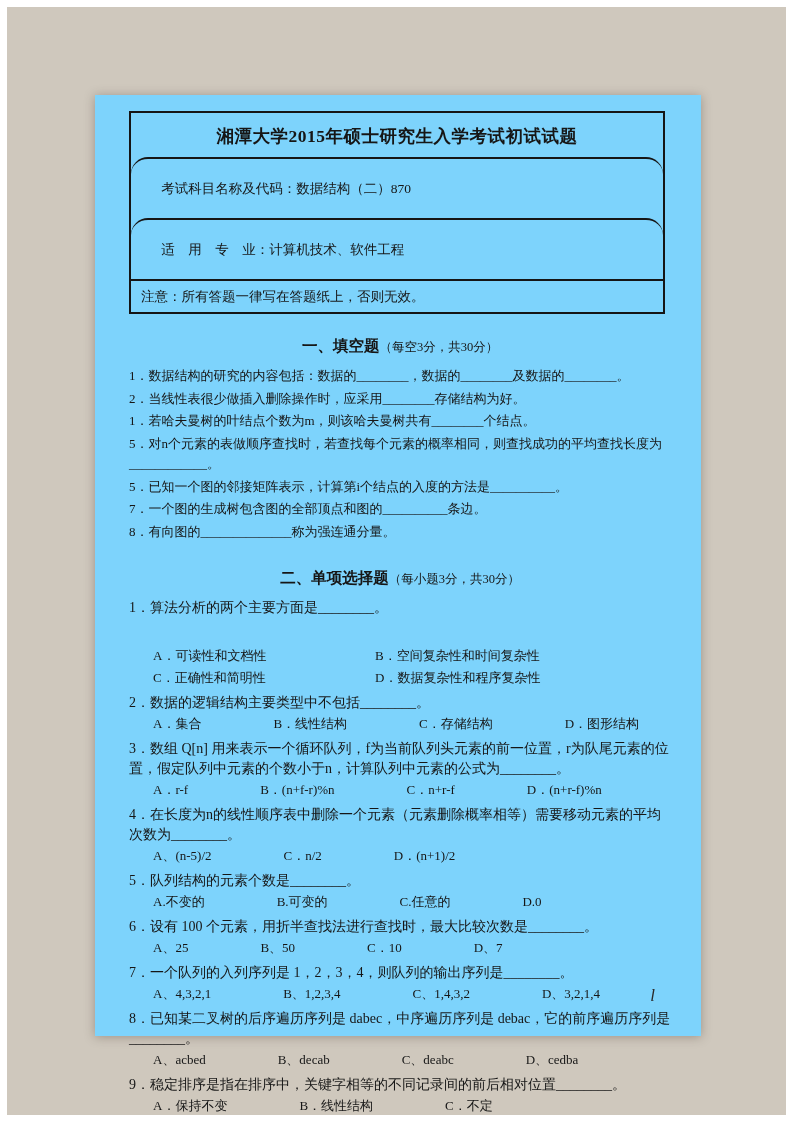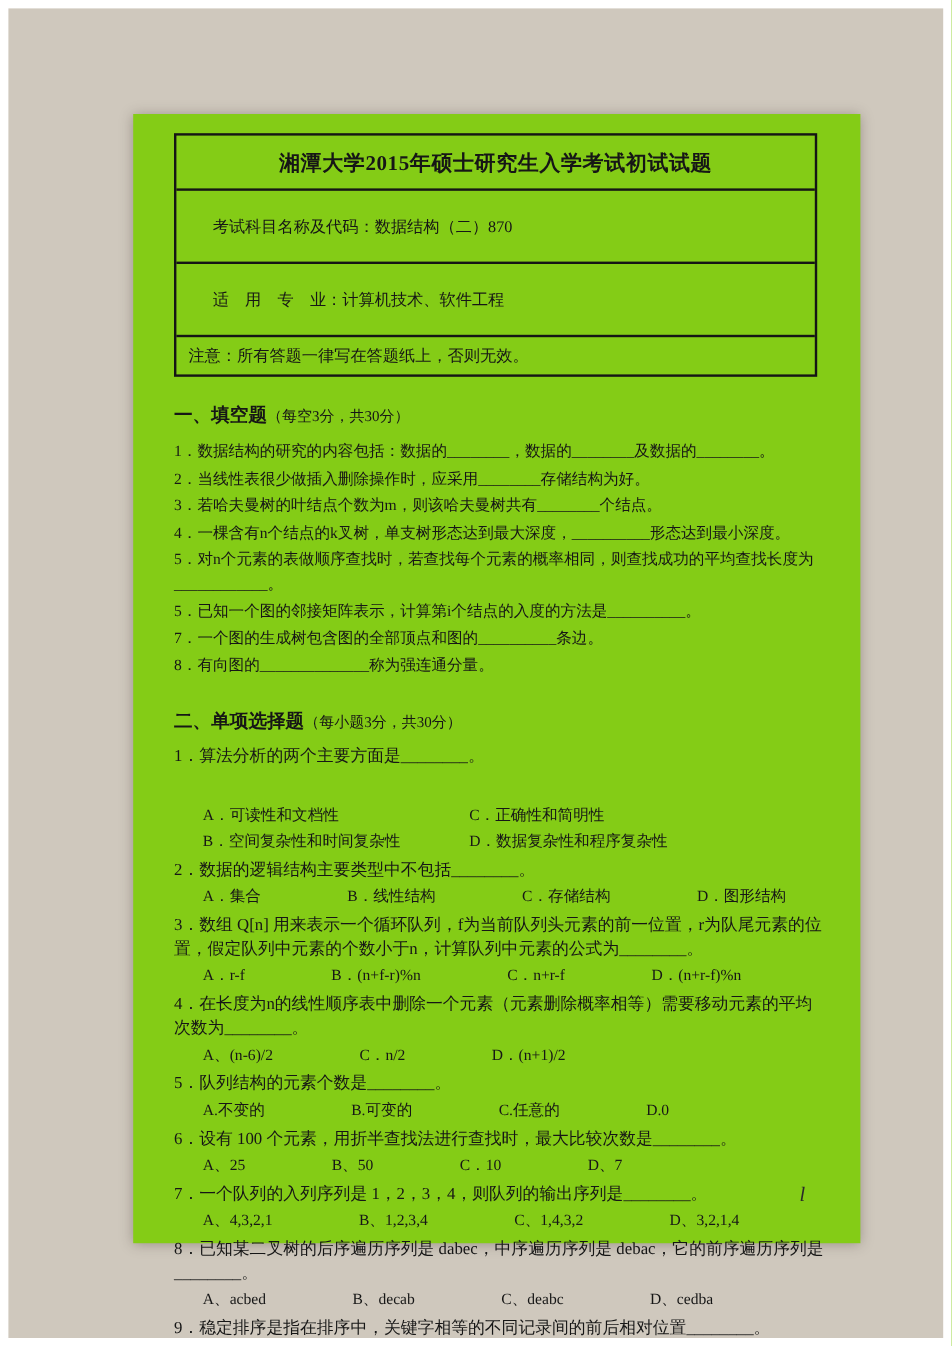--- a/index.html
+++ b/index.html
@@ -9,53 +9,55 @@
     font-family: "Liberation Serif", "DejaVu Serif", serif;
     color: #161616;
     position: relative;
     overflow: hidden;
   }
   .mat {
     position: absolute; left: 7px; top: 7px; right: 7px; bottom: 7px;
     background: #cfc8bd;
   }
   .paper {
-    position: absolute; left: 111px; top: 95px;
+    position: absolute; left: 95px; top: 95px;
     width: 606px; height: 941px;
-    background: #84cc16;
+    background: #7dd3fc;
     box-shadow: 0 1px 10px rgba(60,50,40,.35);
   }
   .header-box {
     margin: 16px 36px 0 34px;
     border: 2px solid #151515;
   }
   .exam-title {
     text-align: center;
     font-size: 17.5px;
     font-weight: bold;
     padding: 11px 4px 9px 4px;
     letter-spacing: 0.5px;
   }
   .hrow {
     border-top: 2px solid #151515;
     font-size: 13.5px;
     padding: 5px 10px 4px 10px;
     white-space: pre-wrap;
+    border-radius: 17px;
   }
   .hrow .hlabel { white-space: pre; }
   .notice-row {
     border-top: 2px solid #151515;
     font-size: 13.5px;
     padding: 7px 10px 6px 10px;
   }
   .content { padding: 14px 30px 0 34px; }
   .sec-heading {
     font-size: 15.5px;
     font-weight: bold;
     margin: 8px 0 9px 0;
+    text-align: center;
   }
   .sec-heading .sec-note {
     font-size: 12.5px;
     font-weight: normal;
   }
   .fill-item {
     font-size: 13px;
     line-height: 20.5px;
     margin-bottom: 2px;
   }
@@ -108,40 +110,39 @@
 
   <div class="content">
 
     <div class="sec-heading">
       <span>一、填空题</span><span class="sec-note">（每空3分，共30分）</span>
     </div>
 
     <div>
       <div class="fill-item">1．数据结构的研究的内容包括：数据的________，数据的________及数据的________。</div>
       <div class="fill-item">2．当线性表很少做插入删除操作时，应采用________存储结构为好。</div>
-      <div class="fill-item">3．若哈夫曼树的叶结点个数为m，则该哈夫曼树共有________个结点。</div>
-      <div class="fill-item">4．一棵含有n个结点的k叉树，单支树形态达到最大深度，__________形态达到最小深度。</div>
+      <div class="fill-item">1．若哈夫曼树的叶结点个数为m，则该哈夫曼树共有________个结点。</div>
       <div class="fill-item">5．对n个元素的表做顺序查找时，若查找每个元素的概率相同，则查找成功的平均查找长度为____________。</div>
       <div class="fill-item">5．已知一个图的邻接矩阵表示，计算第i个结点的入度的方法是__________。</div>
       <div class="fill-item">7．一个图的生成树包含图的全部顶点和图的__________条边。</div>
       <div class="fill-item">8．有向图的______________称为强连通分量。</div>
     </div>
 
     <div class="sec-heading sec2">
       <span>二、单项选择题</span><span class="sec-note">（每小题3分，共30分）</span>
     </div>
 
     <div>
 
       <div class="question">
         <div class="q-text">1．算法分析的两个主要方面是________。</div>
         <div class="options two-col">
           <span>A．可读性和文档性</span>
+          <span>B．空间复杂性和时间复杂性</span>
           <span>C．正确性和简明性</span>
-          <span>B．空间复杂性和时间复杂性</span>
           <span>D．数据复杂性和程序复杂性</span>
         </div>
       </div>
 
       <div class="question">
         <div class="q-text">2．数据的逻辑结构主要类型中不包括________。</div>
         <div class="options">
           <span>A．集合</span>
           <span>B．线性结构</span>
           <span>C．存储结构</span>
@@ -155,21 +156,21 @@
           <span>A．r-f</span>
           <span>B．(n+f-r)%n</span>
           <span>C．n+r-f</span>
           <span>D．(n+r-f)%n</span>
         </div>
       </div>
 
       <div class="question">
         <div class="q-text">4．在长度为n的线性顺序表中删除一个元素（元素删除概率相等）需要移动元素的平均次数为________。</div>
         <div class="options">
-          <span>A、(n-6)/2</span>
+          <span>A、(n-5)/2</span>
           <span>C．n/2</span>
           <span>D．(n+1)/2</span>
         </div>
       </div>
 
       <div class="question">
         <div class="q-text">5．队列结构的元素个数是________。</div>
         <div class="options">
           <span>A.不变的</span>
           <span>B.可变的</span>

